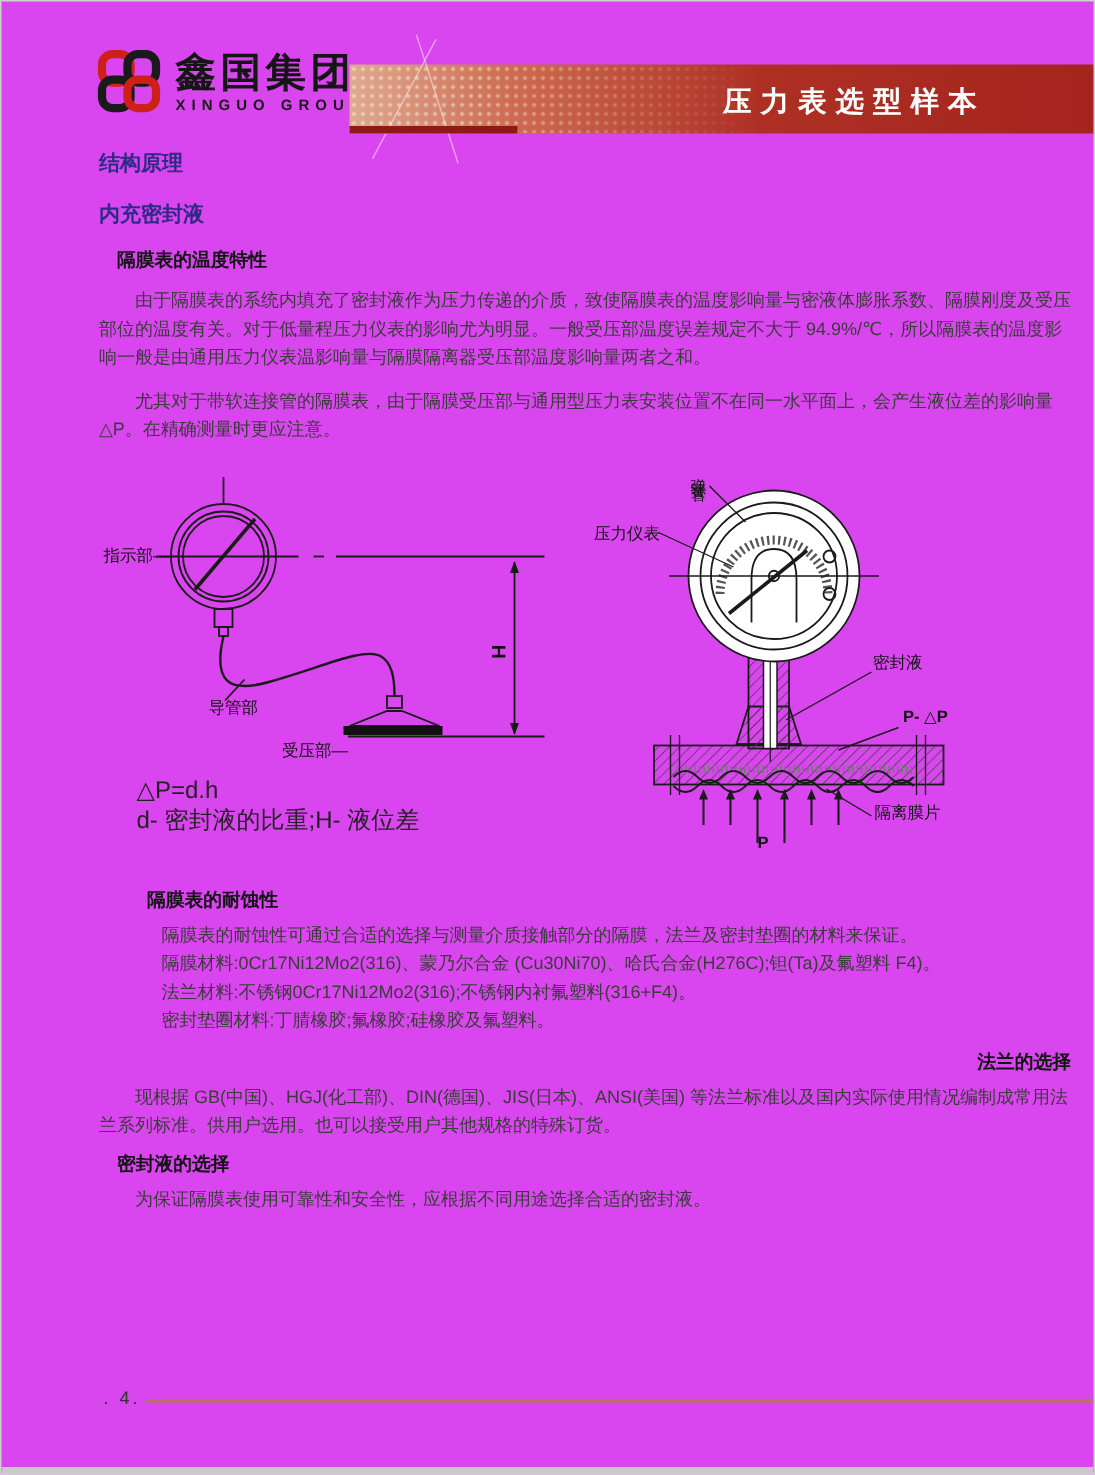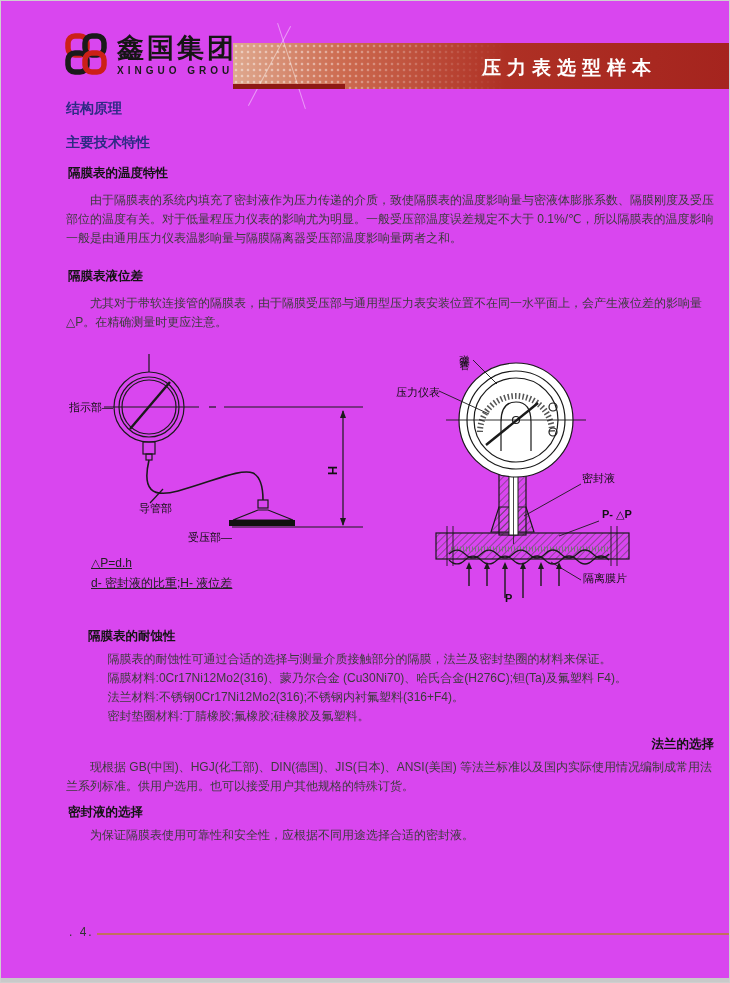--- a/index.html
+++ b/index.html
@@ -21,33 +21,33 @@
           -webkit-mask-image:linear-gradient(to right,#000 30%,transparent 100%);
           mask-image:linear-gradient(to right,#000 30%,transparent 100%);}
   .banner .hairline{position:absolute;background:rgba(255,255,255,.45);width:1px;height:90px;top:-22px;}
   .banner .stripe{position:absolute;left:0;bottom:0;width:112px;height:5px;background:#8e1a13;}
   .banner-title{position:absolute;right:72px;top:12px;color:#ffffff;font-size:19px;font-weight:bold;letter-spacing:6px;}
 
   
   .content{position:absolute;left:65px;top:92px;width:648px;color:#3c3c3c;font-size:12px;line-height:19px;}
   h2.sec{font-size:14px;font-weight:bold;color:#2e2a85;margin:6px 0 0 0;line-height:18px;}
   h2.sec2{margin-top:16px;}
-  h3.sub{font-size:12.5px;font-weight:bold;color:#141414;margin:14px 0 0 2px;line-height:16px;}
+  h3.sub{font-size:12.5px;font-weight:bold;color:#141414;margin:14px 0 0 12px;line-height:16px;}
   p.body{margin:10px 0 0 0;text-indent:2em;}
   .plain-lines{margin:6px 0 0 0;padding-left:1.8em;}
   .plain-lines div{line-height:19px;padding-left:20px;}
 
   
   .figs{position:relative;height:278px;margin-top:12px;}
   .figs svg{position:absolute;}
   .flbl{position:absolute;font-size:11px;color:#111;white-space:nowrap;line-height:12px;}
   .flbl.bold{font-weight:bold;font-size:11px;}
   .hlbl{position:absolute;font-size:13px;font-weight:bold;color:#111;transform:rotate(90deg);}
   .vlbl{position:absolute;writing-mode:vertical-rl;font-size:10.5px;letter-spacing:3px;color:#111;}
-  .cap{position:absolute;font-size:12px;color:#222;white-space:nowrap;text-decoration:underline;}
+  .cap{position:absolute;font-size:16px;color:#222;white-space:nowrap;}
 
   
   .footer{position:absolute;left:0;right:0;top:922px;height:20px;}
   .pageno{position:absolute;left:68px;top:2px;font-size:12px;color:#333;letter-spacing:2px;}
   .footer-line{position:absolute;left:96px;right:0;top:10px;height:2px;background:#c1705e;}
 </style>
 </head>
 <body>
 
 <div class="page">
@@ -70,26 +70,25 @@
     <div class="hairline" style="left:36px;transform:rotate(28deg);"></div>
     <div class="hairline" style="left:58px;transform:rotate(-18deg);"></div>
     <div class="stripe"></div>
     <div class="banner-title">压力表选型样本</div>
   </div>
 
   <div class="content">
 
     <h2 class="sec">结构原理</h2>
 
-    <h2 class="sec sec2">主要技术特性</h2>
+    <h2 class="sec sec2">内充密封液</h2>
 
     <h3 class="sub">隔膜表的温度特性</h3>
-    <p class="body">由于隔膜表的系统内填充了密封液作为压力传递的介质，致使隔膜表的温度影响量与密液体膨胀系数、隔膜刚度及受压部位的温度有关。对于低量程压力仪表的影响尤为明显。一般受压部温度误差规定不大于 0.1%/℃，所以隔膜表的温度影响一般是由通用压力仪表温影响量与隔膜隔离器受压部温度影响量两者之和。</p>
-
-    <h3 class="sub" style="margin-top:20px;">隔膜表液位差</h3>
+    <p class="body">由于隔膜表的系统内填充了密封液作为压力传递的介质，致使隔膜表的温度影响量与密液体膨胀系数、隔膜刚度及受压部位的温度有关。对于低量程压力仪表的影响尤为明显。一般受压部温度误差规定不大于 94.9%/℃，所以隔膜表的温度影响一般是由通用压力仪表温影响量与隔膜隔离器受压部温度影响量两者之和。</p>
+
     <p class="body">尤其对于带软连接管的隔膜表，由于隔膜受压部与通用型压力表安装位置不在同一水平面上，会产生液位差的影响量△P。在精确测量时更应注意。</p>
 
     <div class="figs">
 
       <svg style="left:0;top:0;" width="330" height="260" viewBox="0 0 330 260">
         <g stroke="#1a1a1a" fill="none" stroke-width="1.2">
           <line x1="83" y1="10" x2="83" y2="28"></line>
           <circle cx="83" cy="63" r="35"></circle>
           <circle cx="83" cy="63" r="30"></circle>
           <circle cx="83" cy="63" r="27"></circle>

